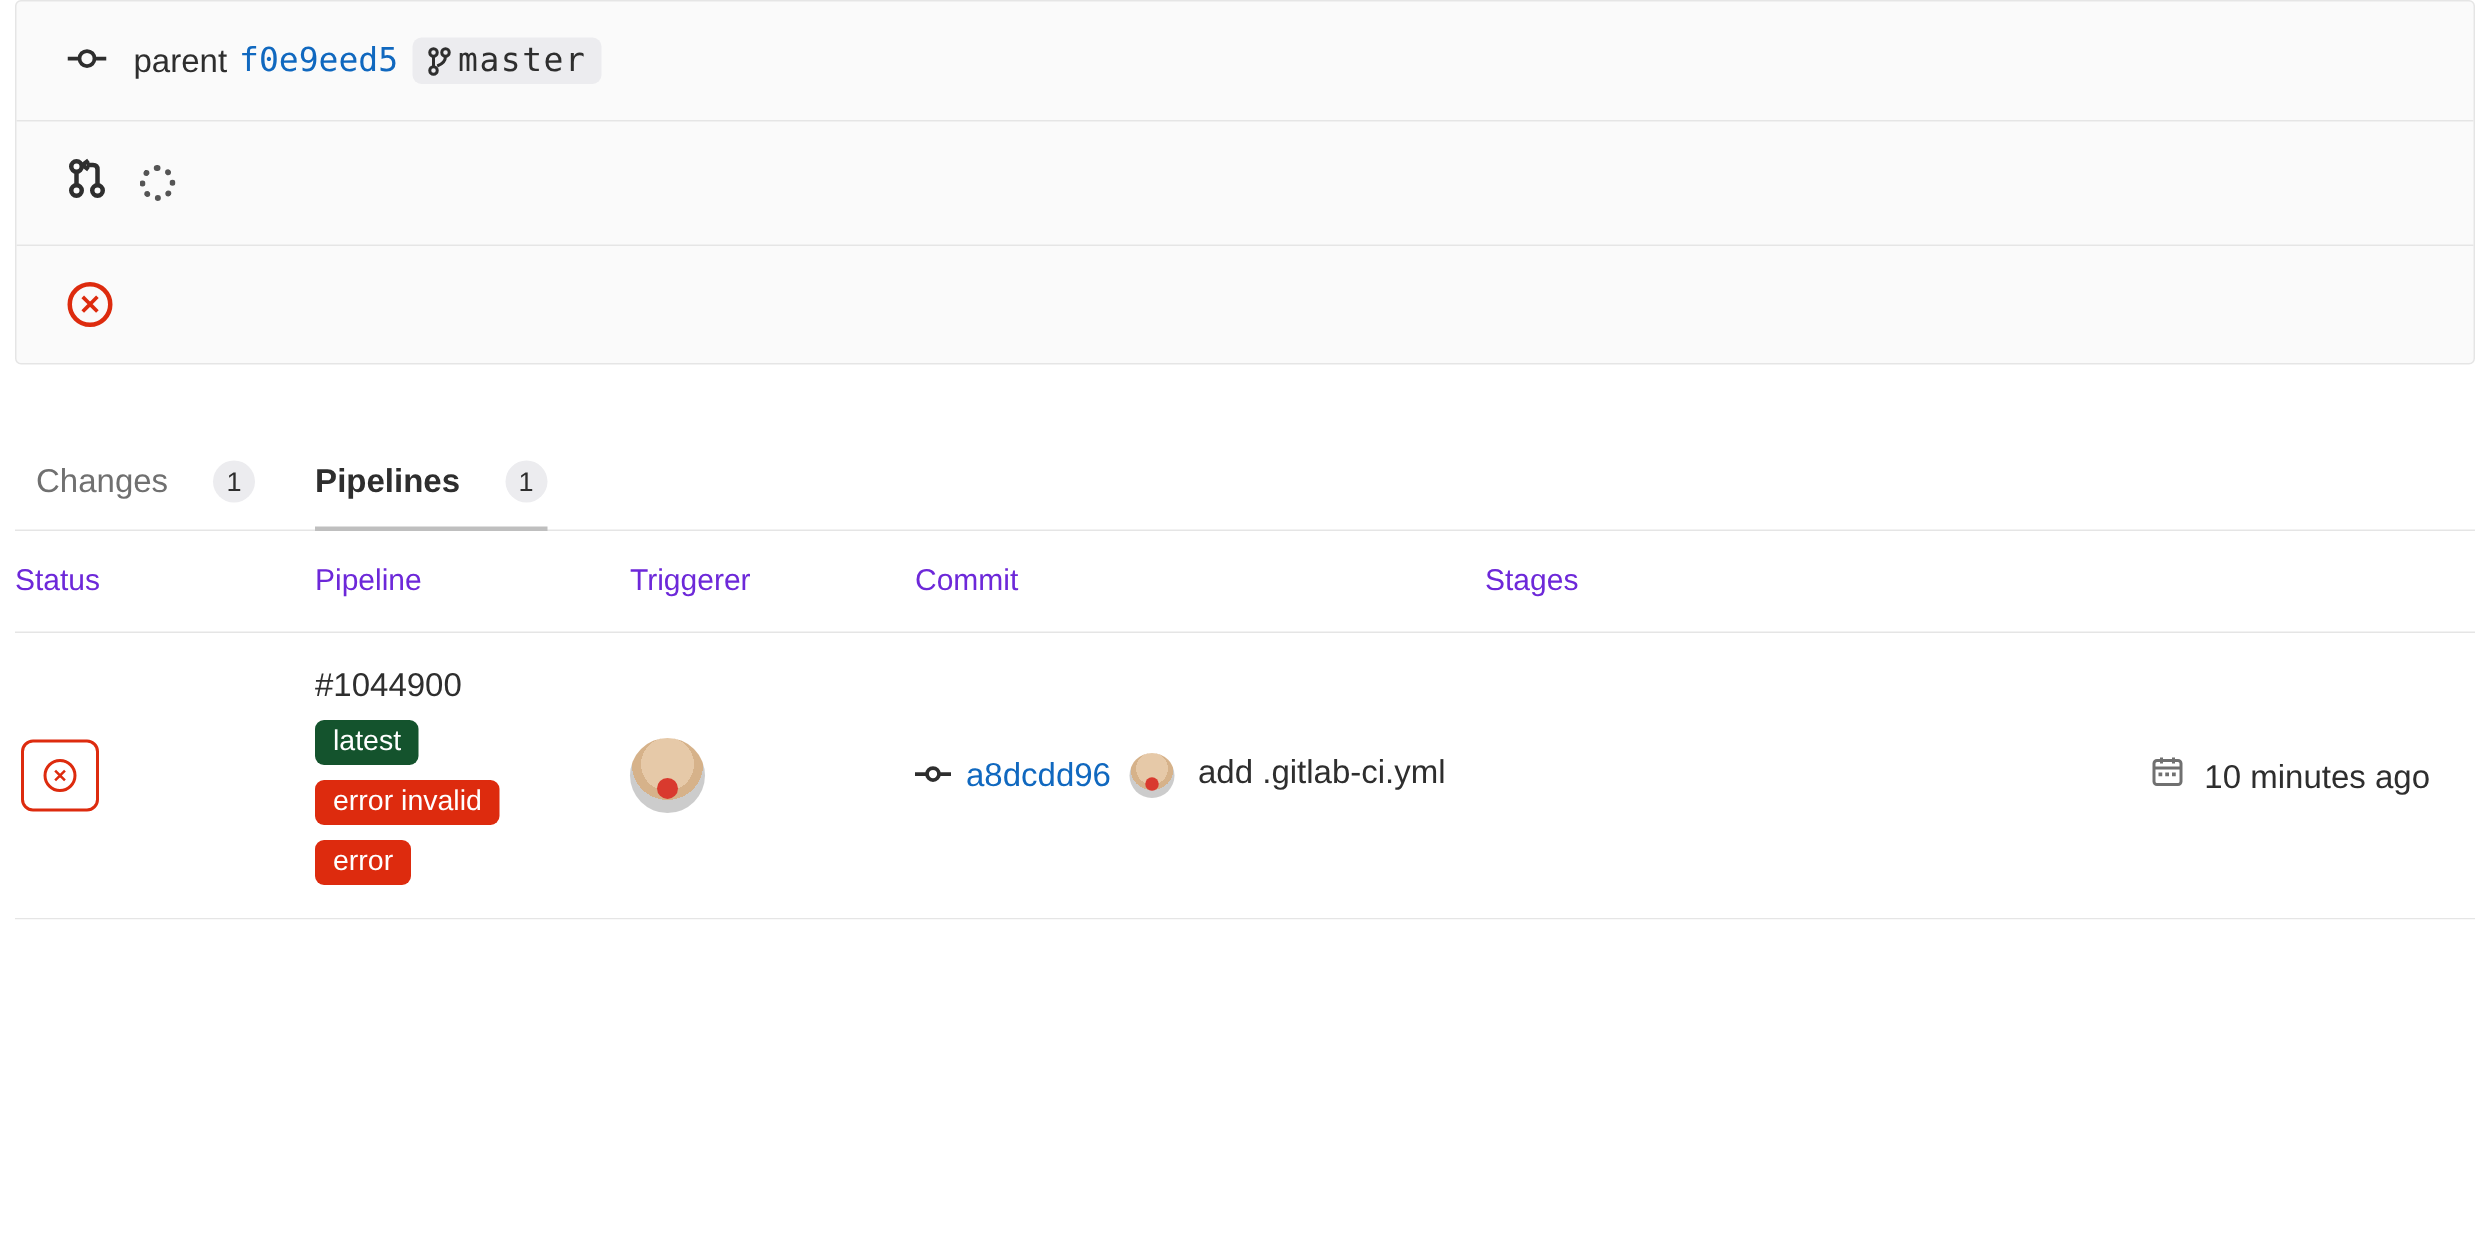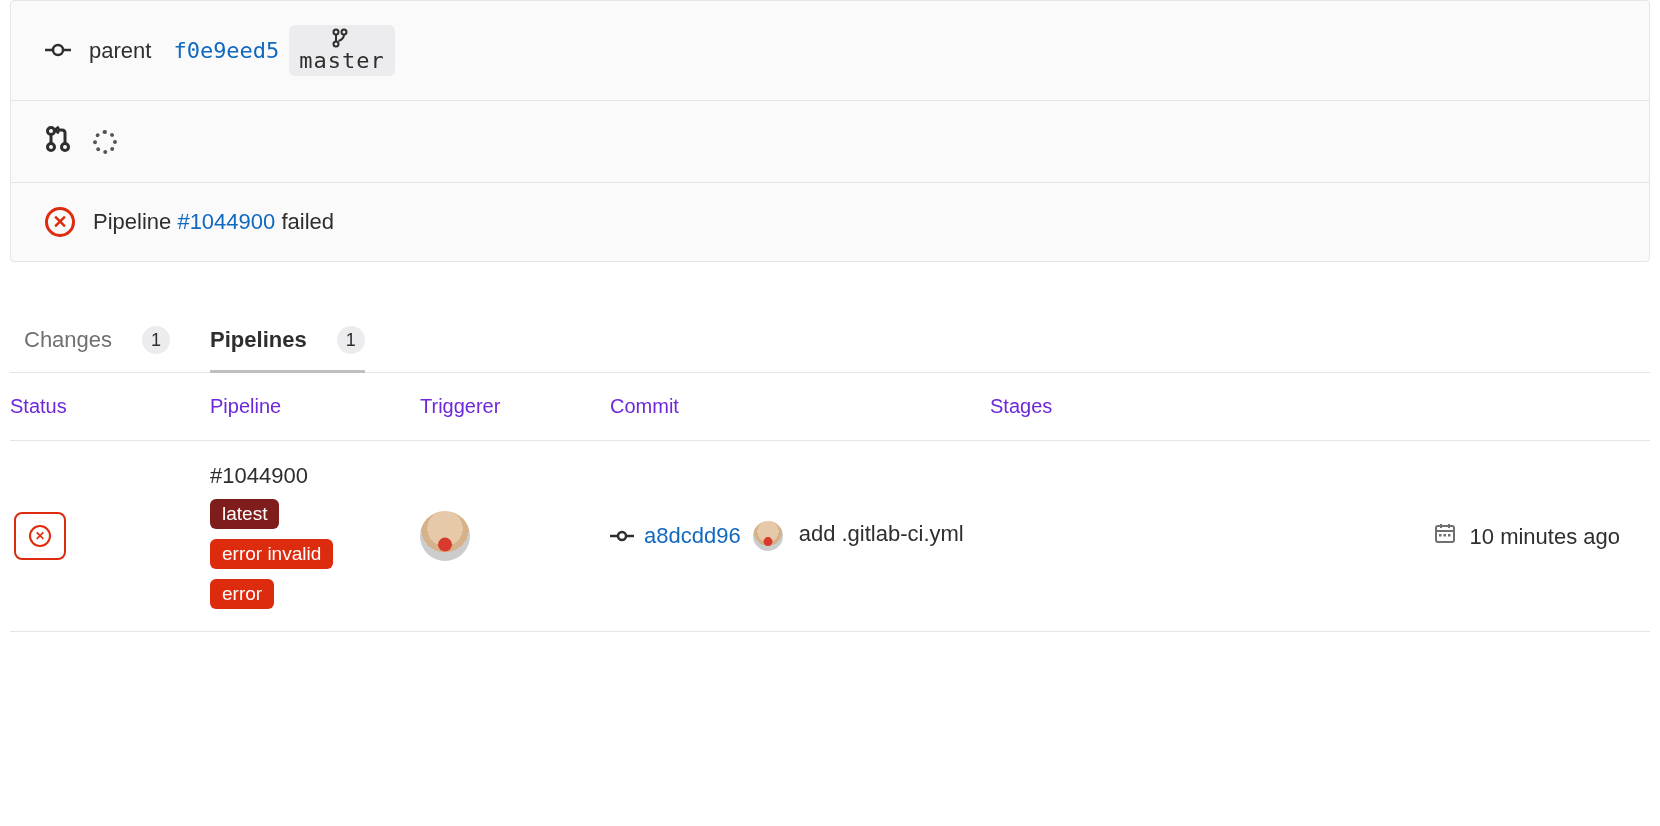--- a/index.html
+++ b/index.html
@@ -21,38 +21,37 @@
   }
   .card-row {
     display: flex;
     align-items: center;
     padding: 24px 34px;
     border-bottom: 1px solid #e5e5e5;
   }
   .card-row:last-child { border-bottom: none; }
 
   .commit-icon { margin-right: 18px; color: #2e2e2e; flex-shrink:0; }
-  .parent-label { font-size: 22px; color: #2e2e2e; margin-right: 22px; }
+  .parent-label { font-size: 22px; color: #2e2e2e; margin-right: 8px; }
   .sha-link {
     font-family: Menlo, Consolas, monospace;
     color: #1068bf;
     font-size: 22px;
     margin-right: 10px;
   }
   .branch-chip {
     display: inline-flex;
     align-items: center;
     background: #ececef;
     border-radius: 6px;
     padding: 3px 10px;
     font-family: Menlo, Consolas, monospace;
     font-size: 22px;
     letter-spacing: 1px;
     color: #2e2e2e;
-    flex-direction: column;
   }
   .branch-chip svg { margin-right: 4px; }
 
   .mr-icon { margin-right: 22px; }
   .spinner {
     width: 24px; height: 24px;
     border-radius: 50%;
     position: relative;
   }
   .spinner::before {
@@ -141,21 +140,21 @@
 
   .pipe-cell { display:flex;flex-direction:column;align-items:flex-start;gap:10px; }
   .pipe-id   { font-size:22px;color:#2e2e2e;font-weight:500; }
   .badge {
     display:inline-block;
     padding:4px 12px;
     border-radius:6px;
     font-size:19px;
     color:#fff;
   }
-  .badge.green { background:#7f1d1d; }
+  .badge.green { background:#14532d; }
   .badge.red   { background:#dd2b0e; }
 
   .avatar {
     width:50px;height:50px;border-radius:50%;
     background: radial-gradient(circle at 50% 35%, #e6c9a8 0 43%, #d6b28a 43% 58%, #ccc 58%);
     position:relative;
     overflow:hidden;
     flex-shrink:0;
   }
   .avatar::after{
@@ -215,23 +214,20 @@
             <path d="M13 5 h4 q3 0 3 3 v10.5"></path>
             <path d="M14 2 l-4 3 l4 3" stroke-linejoin="round"></path>
           </g>
         </svg>
     </span>
     <span class="spinner"></span>
   </div>
 
   <div class="card-row">
     <span class="status-circle-fail">✕</span>
-    <span class="pipe-text">
-      <span>Pipeline </span><a href="#" class="pipe-link">#1044900</a><span> failed</span>
-    </span>
   </div>
 
 </div>
 
 <div class="tabs">
   <div class="tab">
     <span>Changes</span>
     <span class="count">1</span>
   </div>
   <div class="tab active">

